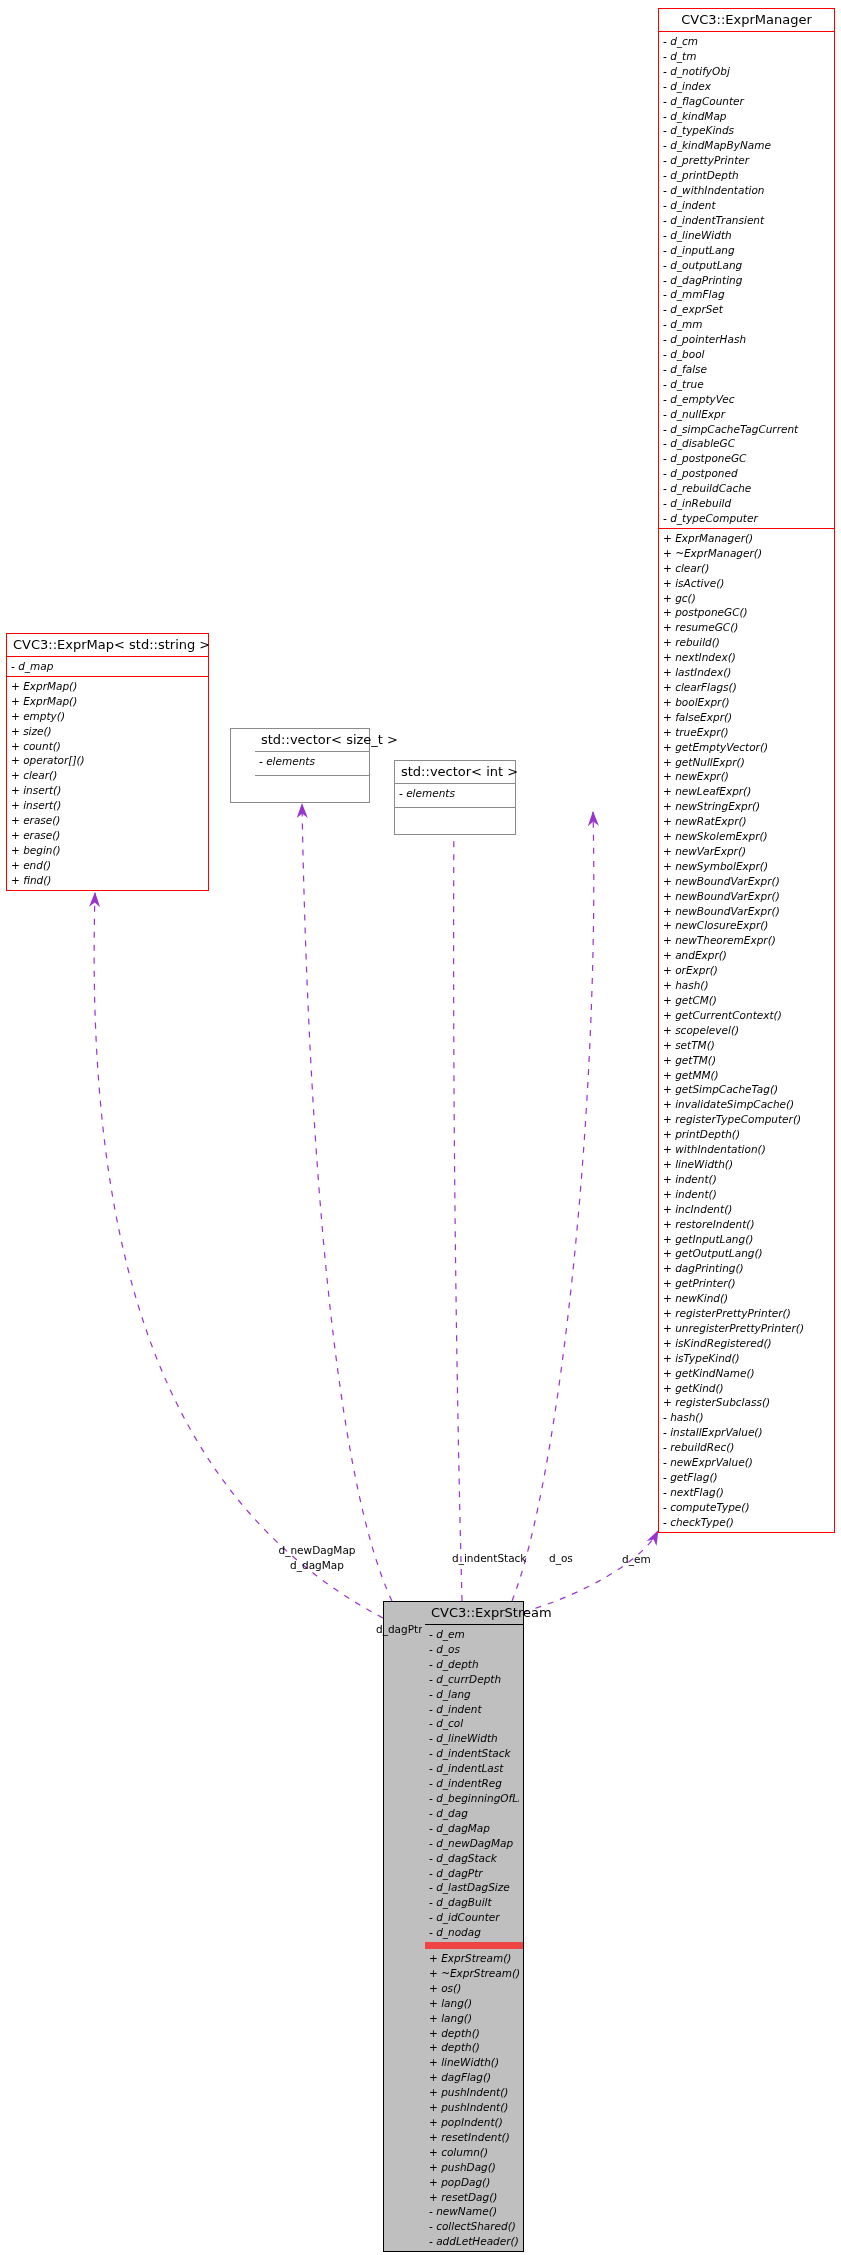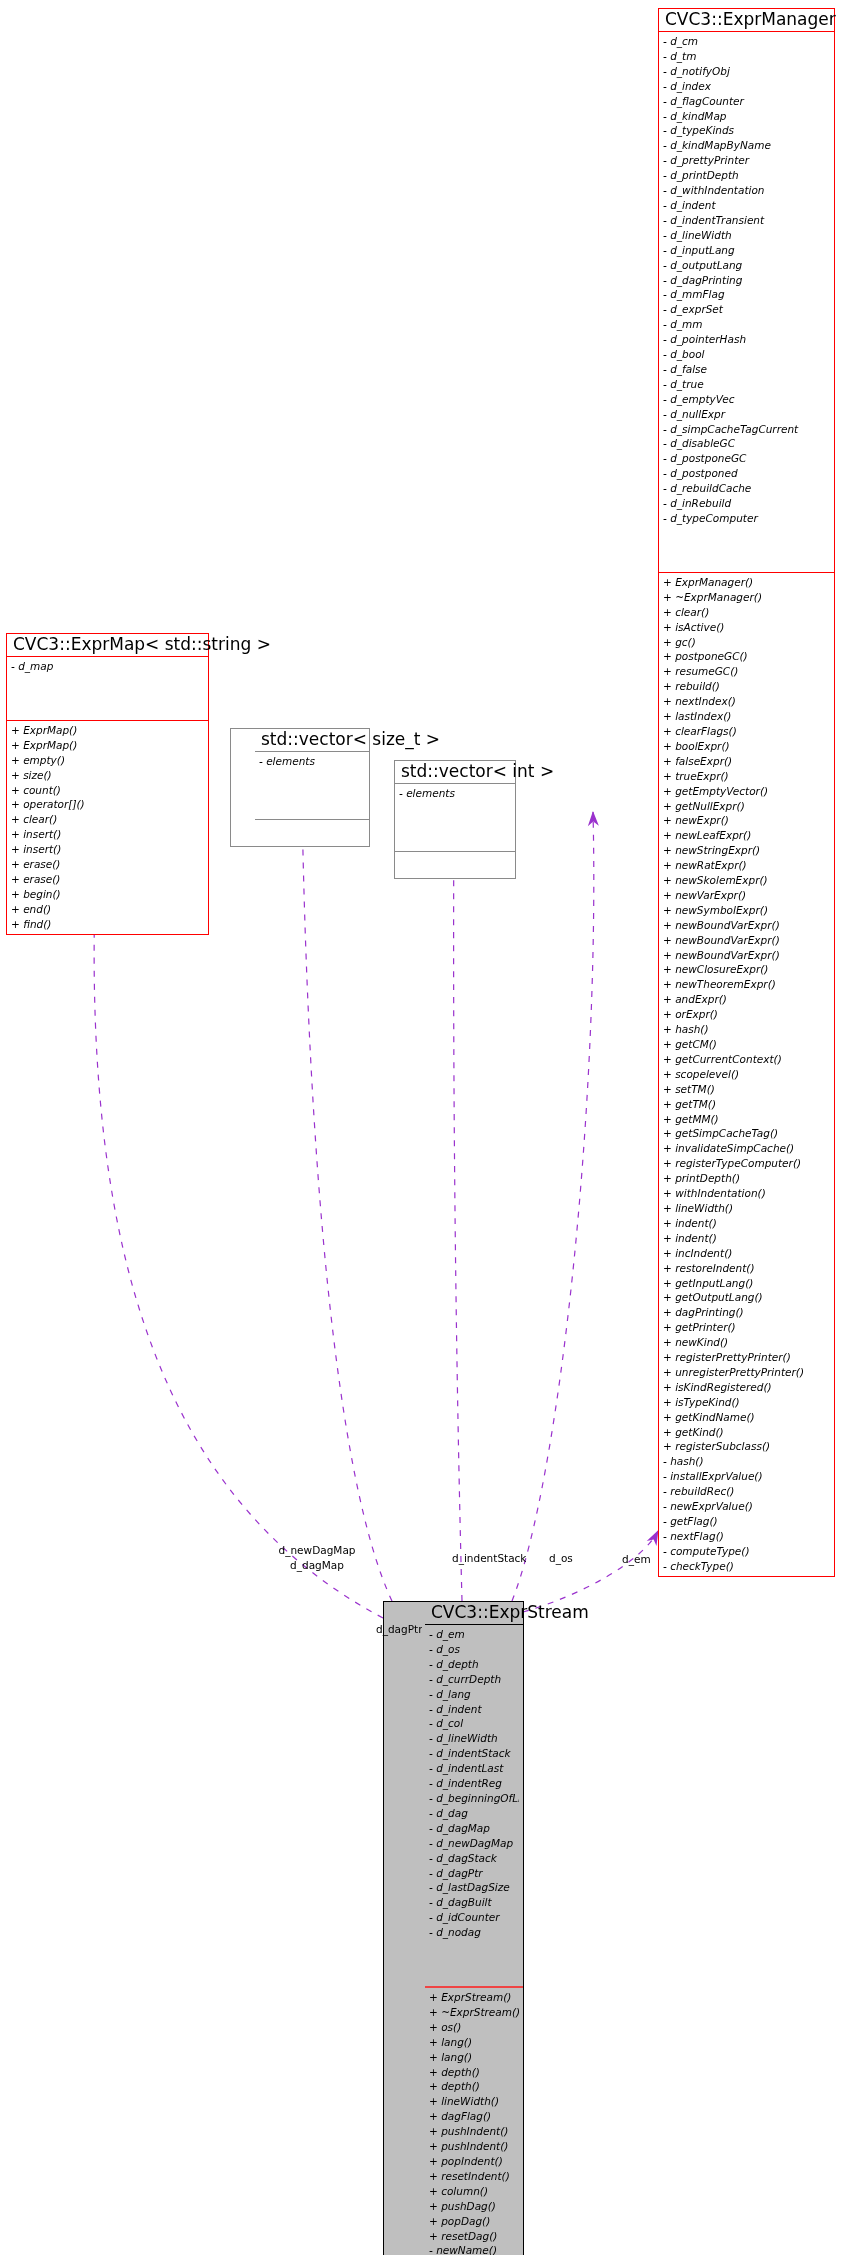--- a/index.html
+++ b/index.html
@@ -9,32 +9,32 @@
     overflow:hidden;
   }
   #edges{position:absolute;left:0;top:0;width:841px;height:2255px;pointer-events:none;}
   .cbox{
     position:absolute;background:#ffffff;border:1px solid #ff0000;
     box-sizing:border-box;font-size:10.5px;
   }
   .cbox.stdbox{border-color:#8a8a8a;}
   .cbox.focus{background:#bfbfbf;border-color:#000000;}
   .ctitle{
-    text-align:center;font-size:17px;line-height:15px;
+    text-align:center;font-size:13px;line-height:15px;
     padding:3px 6px 4px 6px;border-bottom:1px solid inherit;
     white-space:nowrap;
   }
   .cbox .ctitle{border-bottom:1px solid #ff0000;}
   .cbox.stdbox .ctitle{border-bottom:1px solid #8a8a8a;}
   .cbox.focus .ctitle{border-bottom:1px solid #000000;}
   .csec{padding:2px 4px;font-style:italic;}
   .csec + .csec{border-top:0;}
-  .cbox .csec.second{border-top:1px solid #ff0000;margin-top:44px;}
+  .cbox .csec.second{border-top:1px solid #ff0000;}
   .cbox.stdbox .csec.second{border-top:1px solid #8a8a8a;}
-  .cbox.focus .csec.second{border-top:2px solid #ef4444;}
+  .cbox.focus .csec.second{border-top:7px solid #ef4444;}
   .member{
     line-height:14.9px;white-space:nowrap;overflow:hidden;
     font-size:10.5px;
   }
   .edge-label{
     position:absolute;font-size:11px;line-height:15.5px;
     white-space:nowrap;text-align:center;
   }
 </style>
 </head>

